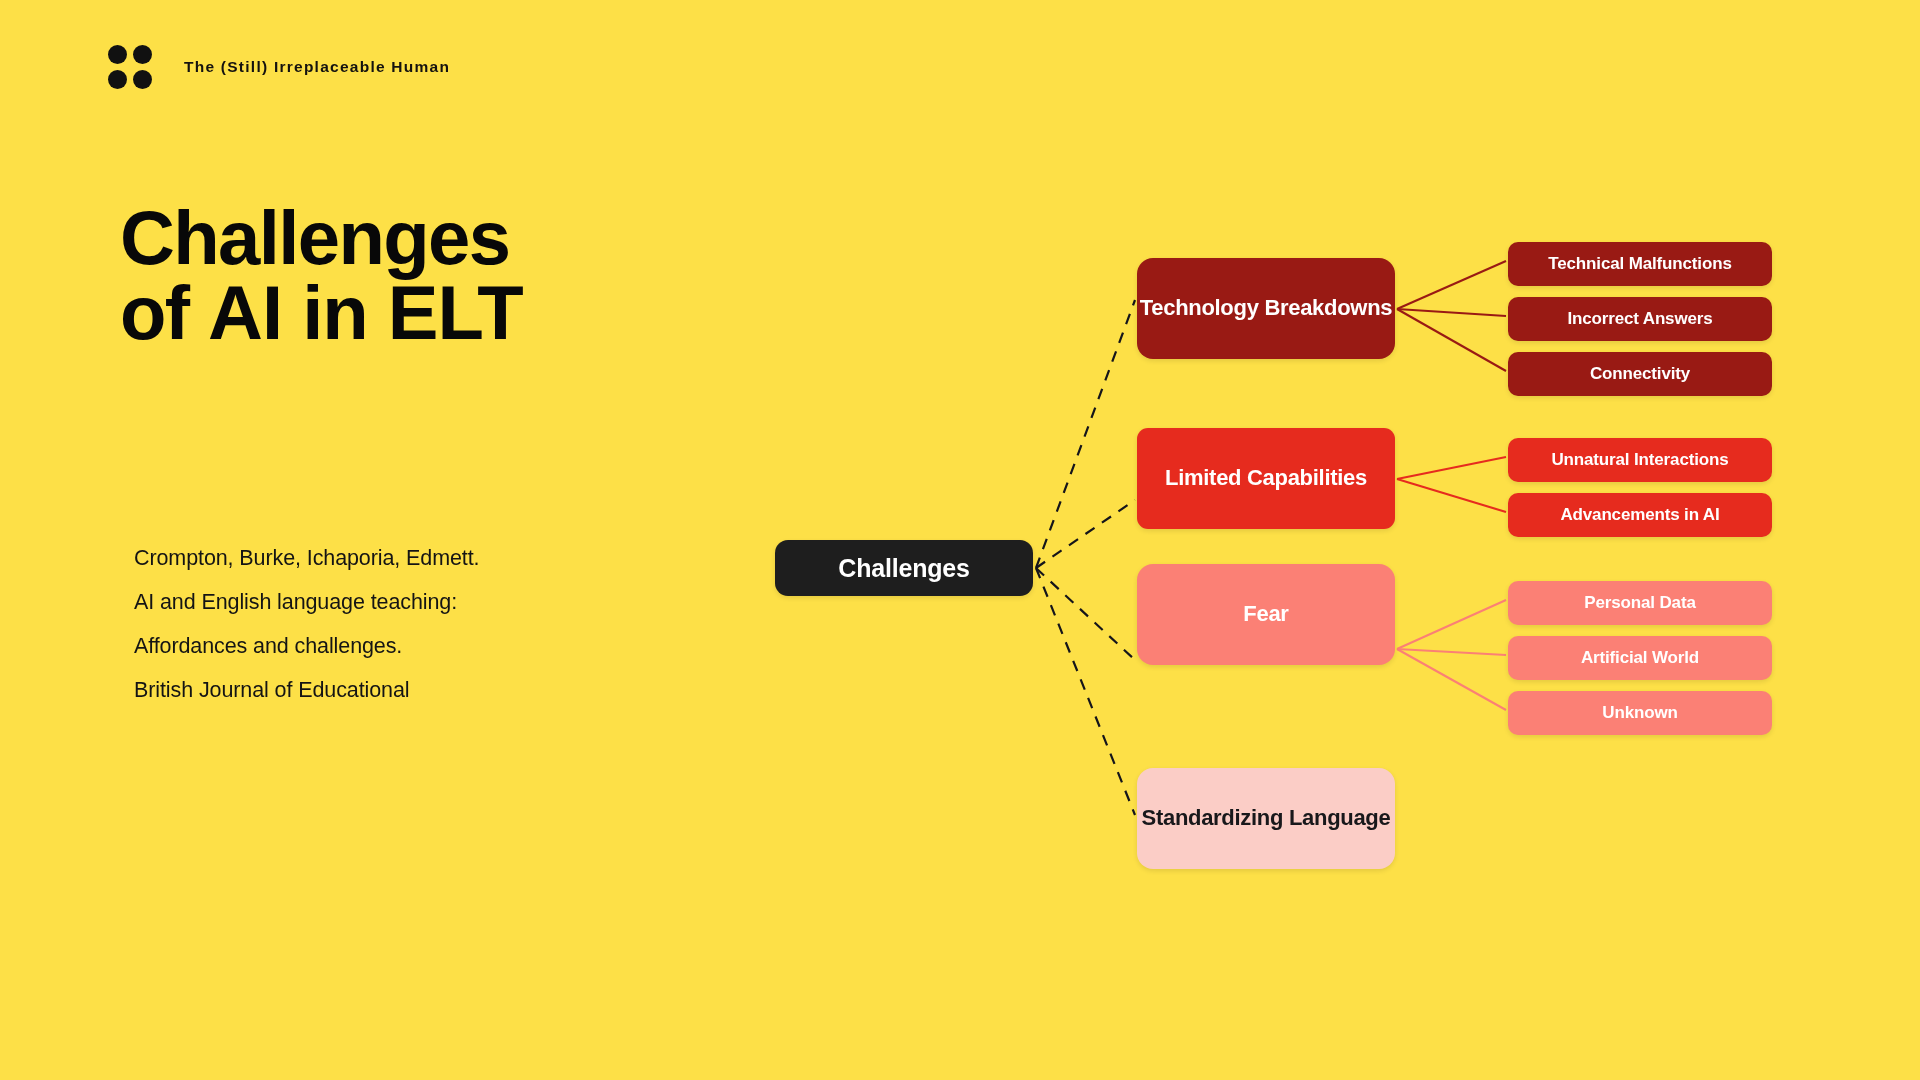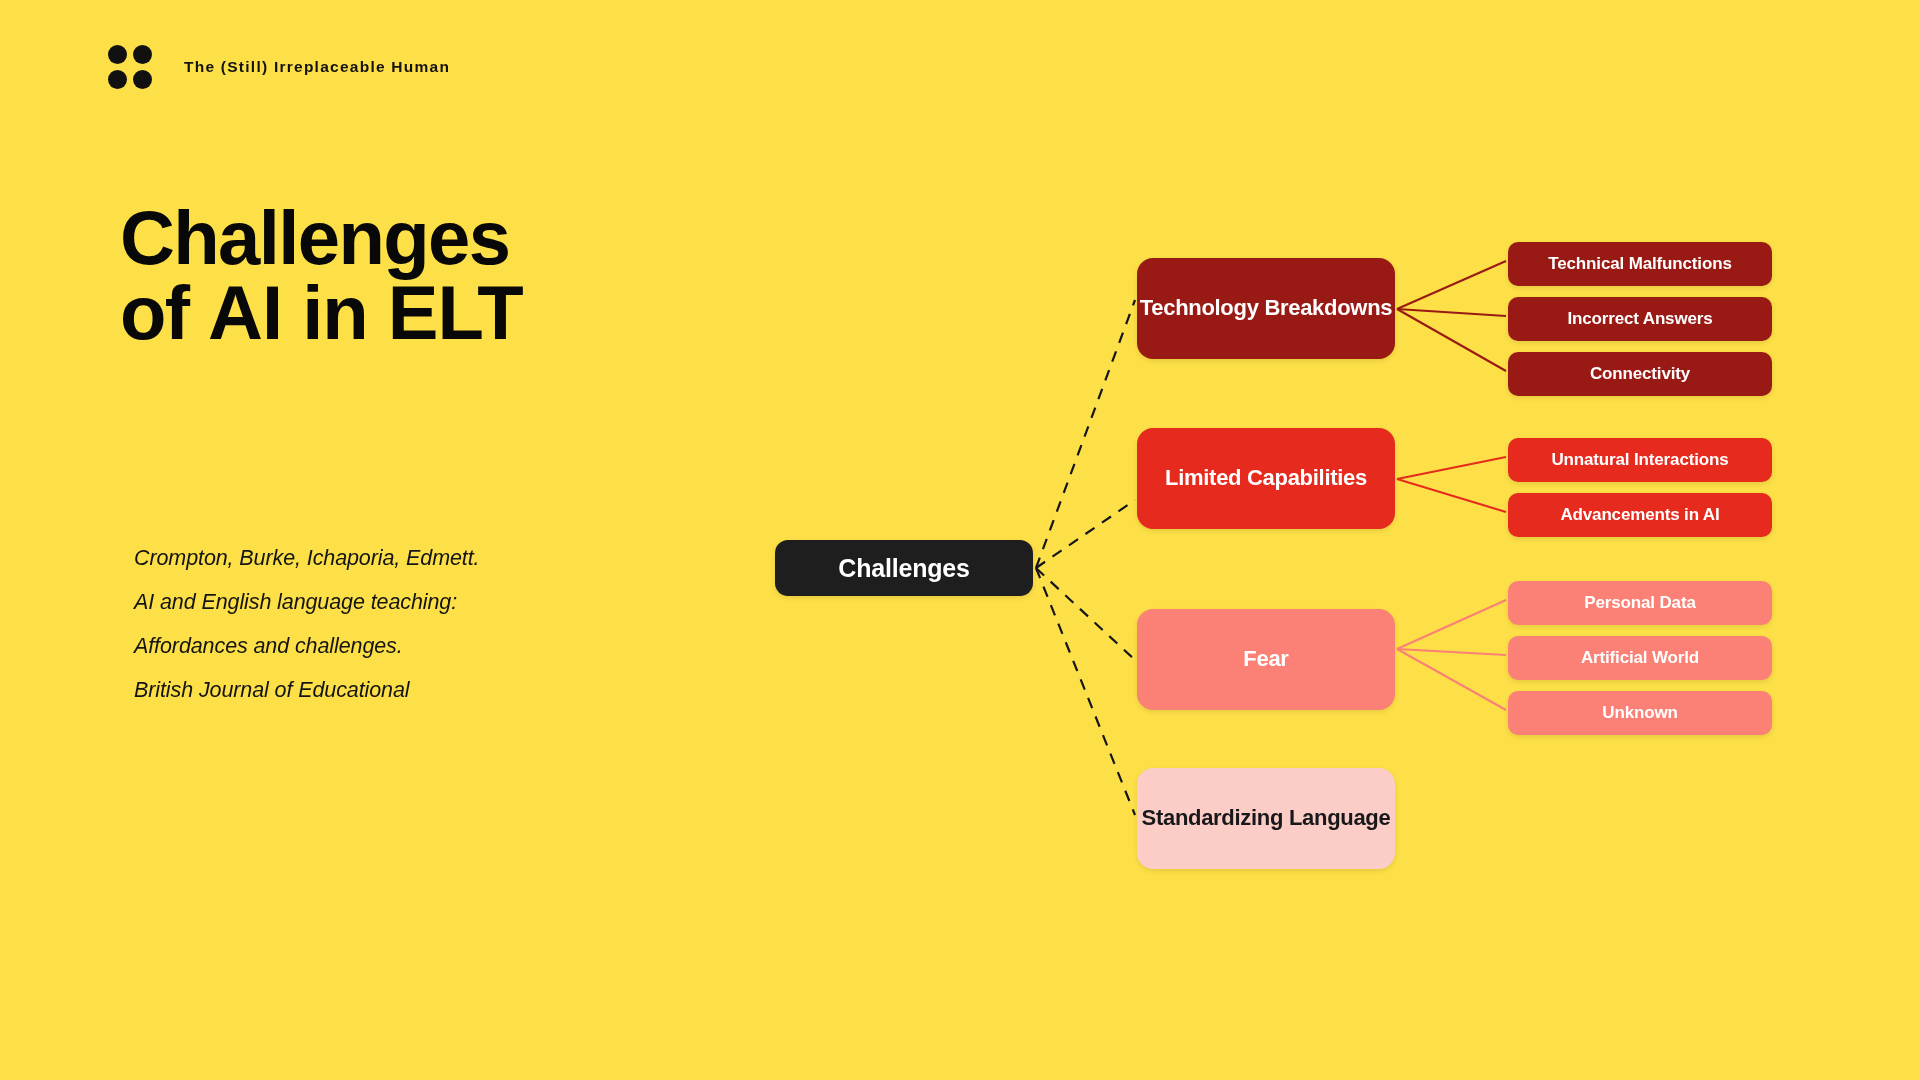--- a/index.html
+++ b/index.html
@@ -43,21 +43,20 @@
   #headline .ln { display:block; }
   #headline .strong { font-weight:bold; letter-spacing:-1px; }
   #headline .light { font-weight:bold; }
 
   #citation {
     position:absolute; left:134px; top:537px;
     width:620px;
     font-size:21.5px; line-height:2.04;
     color:#141414; font-weight:normal;
     letter-spacing:-0.1px;
-    font-style:italic;
   }
   #citation span { display:block; }
 
   
   #map { position:absolute; left:0; top:0; width:1920px; height:1080px; }
   #wires { position:absolute; left:0; top:0; width:1920px; height:1080px; }
 
   .node {
     position:absolute;
     display:flex; align-items:center; justify-content:center;
@@ -73,22 +72,22 @@
     font-size:25px; letter-spacing:-0.2px;
   }
 
   .branch {
     width:258px; height:101px;
     border-radius:16px;
     font-size:22px; line-height:1.22; letter-spacing:-0.3px;
     left:1137px;
   }
   #branch-0 { top:258px; background:#991a14; }
-  #branch-1 { top:428px; background:#e62b1e; }
-  #branch-2 { top:609px; background:#fb8075; }
+  #branch-1 { top:428px; background:#e62b1e;border-radius:11px; }
+  #branch-2 { top:564px; background:#fb8075; }
   #branch-3 { top:768px; background:#fbcdc6; color:#18181b; }
 
   .leaf {
     width:264px; height:44px;
     border-radius:10px;
     font-size:17px; letter-spacing:-0.15px;
     left:1508px;
   }
   .leaf.c0 { background:#991a14; }
   .leaf.c1 { background:#e62b1e; }

